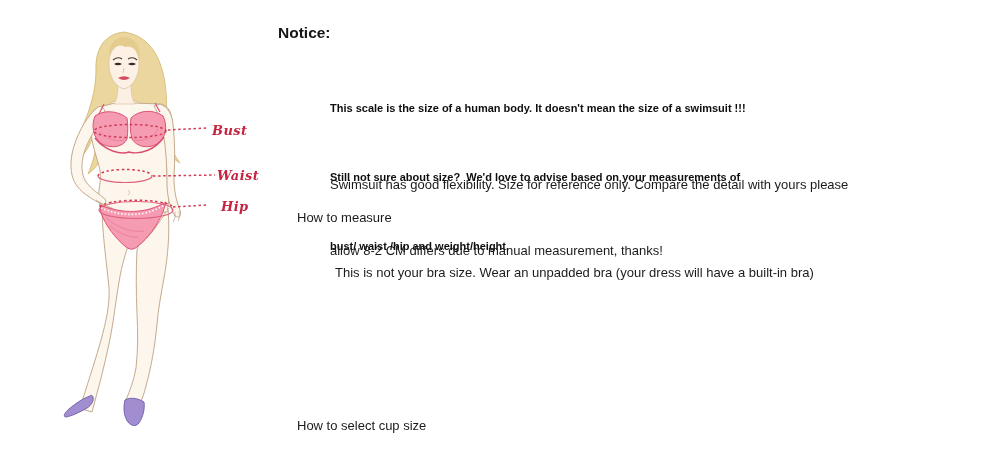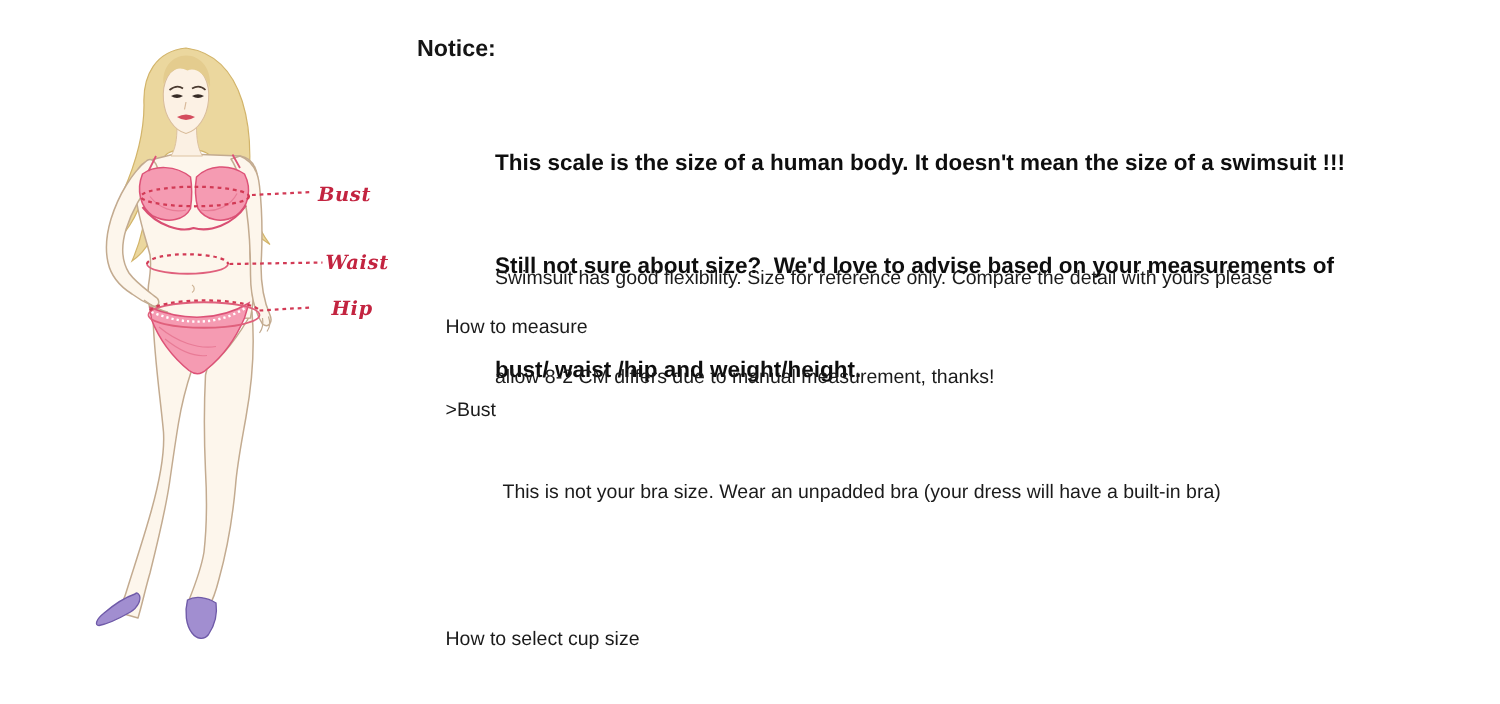--- a/index.html
+++ b/index.html
@@ -10,21 +10,21 @@
   .fig-wrap { position:absolute; left:0; top:0; width:270px; height:469px;text-align:right; }
   .fig-svg  { position:absolute; left:0; top:0; }
   .fig-label { position:absolute; font-family:"DejaVu Serif",serif; font-style:italic; font-weight:bold;
                font-size:13px; letter-spacing:0.4px; color:#c32440; }
   .lbl-bust  { left:212px; top:123px; }
   .lbl-waist { left:217px; top:168px; }
   .lbl-hip   { left:221px; top:199px; }
 
   
   .notice-title { position:absolute; left:278px; top:24px; font-size:15.5px; font-weight:bold; color:#151515;text-align:right; }
-  .bold-para { position:absolute; left:330px; top:51px; font-size:15px; font-weight:bold;
+  .bold-para { position:absolute; left:330px; top:51px; font-size:11px; font-weight:bold;
                line-height:23px; white-space:pre; color:#0e0e0e; }
   .intro-para { position:absolute; left:330px; top:130px; font-size:13px; line-height:22px;
                 white-space:pre; color:#1b1b1b; }
   .measure { position:absolute; left:297px; top:172px; font-size:13px; line-height:18.4px;
              white-space:pre; color:#1b1b1b; }
   .measure .ind { margin-left:38px; }
   .cup { position:absolute; left:297px; top:377px; font-size:13px; line-height:19.5px;
          white-space:pre; color:#1b1b1b; }
 </style>
 </head>
@@ -148,21 +148,20 @@
     <div>bust/ waist /hip and weight/height.</div>
   </div>
 
   <div class="intro-para">
     <div>Swimsuit has good flexibility. Size for reference only. Compare the detail with yours please</div>
     <div>allow 8-2 CM differs due to manual measurement, thanks!</div>
   </div>
 
   <div class="measure">
     <div>How to measure</div>
-    <div>&gt;Bust</div>
     <div class="ind">This is not your bra size. Wear an unpadded bra (your dress will have a built-in bra)</div>
     
     
     
     
     
   </div>
 
   <div class="cup">
     <div>How to select cup size</div>

